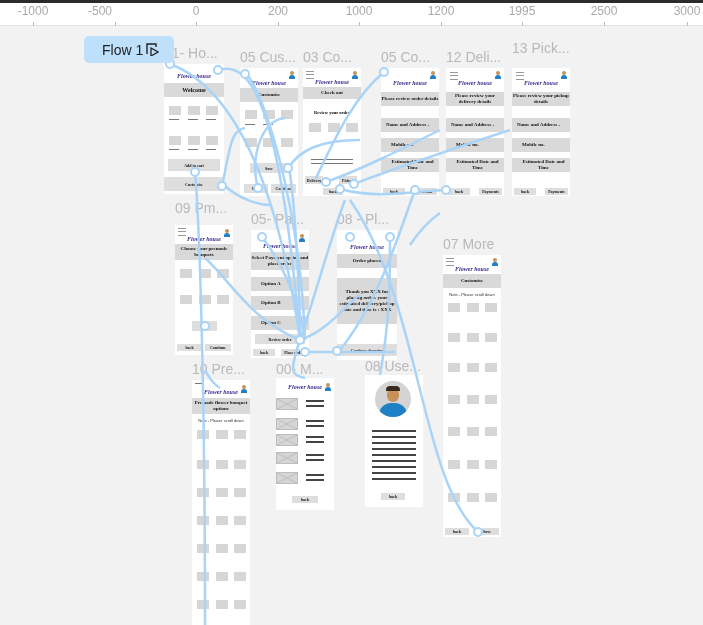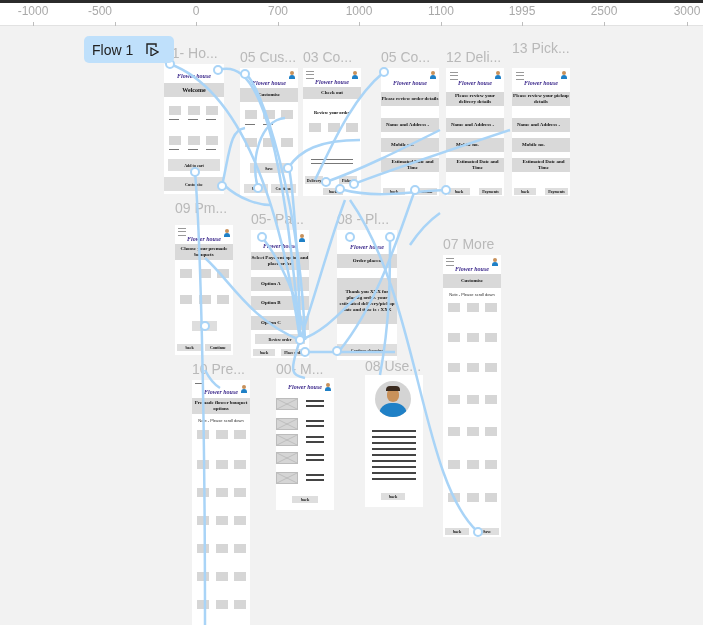--- a/index.html
+++ b/index.html
@@ -17,37 +17,37 @@
   .darkline{position:absolute;height:2px;background:#444;}
   .btn{position:absolute;background:#dedede;font-family:"Liberation Serif",serif;font-weight:bold;font-size:4px;color:#111;display:flex;align-items:center;justify-content:center;}
   .avatar-mini{position:absolute;width:6px;height:8px;}
   .avatar-mini .h{position:absolute;left:1px;top:0;width:4px;height:4px;border-radius:50%;background:#c8915a;}
   .avatar-mini .b{position:absolute;left:0;top:4px;width:6px;height:4px;border-radius:3px 3px 0 0;background:#1f80c6;}
   .hamb{position:absolute;width:8px;height:6px;border-top:1px solid #999;border-bottom:1px solid #999;}
   .hamb::after{content:"";position:absolute;left:0;top:2px;width:8px;height:1px;background:#999;}
   .xbox{position:absolute;background:#d5d5d5;border:1px solid #bcbcbc;box-sizing:border-box;}
   .xbox svg{position:absolute;left:0;top:0;width:100%;height:100%;}
   .flow-badge{position:absolute;left:84px;top:36px;width:90px;height:27px;background:#bfe0fb;border-radius:5px;display:flex;align-items:center;}
-  .flow-badge .label{font-size:14px;color:#222;margin-left:8px;}
+  .flow-badge .label{font-size:14px;color:#222;margin-left:18px;}
   .flow-badge .play{position:absolute;right:15px;top:6px;width:14px;height:14px;}
   .wires{position:absolute;left:0;top:0;width:703px;height:625px;pointer-events:none;}
   .node{position:absolute;width:10px;height:10px;border:2px solid #a9d4f7;border-radius:50%;background:#fff;box-sizing:border-box;}
 </style>
 </head>
 <body>
 
 <div class="topbar"></div>
 
 <div class="ruler">
   <span class="tick-label" style="left:33px">-1000</span>
   <span class="tick-label" style="left:100px">-500</span>
   <span class="tick-label" style="left:196px">0</span>
-  <span class="tick-label" style="left:278px">700</span>
+  <span class="tick-label" style="left:278px">200</span>
   <span class="tick-label" style="left:359px">1000</span>
-  <span class="tick-label" style="left:441px">1100</span>
+  <span class="tick-label" style="left:441px">1200</span>
   <span class="tick-label" style="left:522px">1995</span>
   <span class="tick-label" style="left:604px">2500</span>
   <span class="tick-label" style="left:687px">3000</span>
   <span class="tick-mark" style="left:33px"></span>
   <span class="tick-mark" style="left:115px"></span>
   <span class="tick-mark" style="left:196px"></span>
   <span class="tick-mark" style="left:278px"></span>
   <span class="tick-mark" style="left:359px"></span>
   <span class="tick-mark" style="left:441px"></span>
   <span class="tick-mark" style="left:522px"></span>

